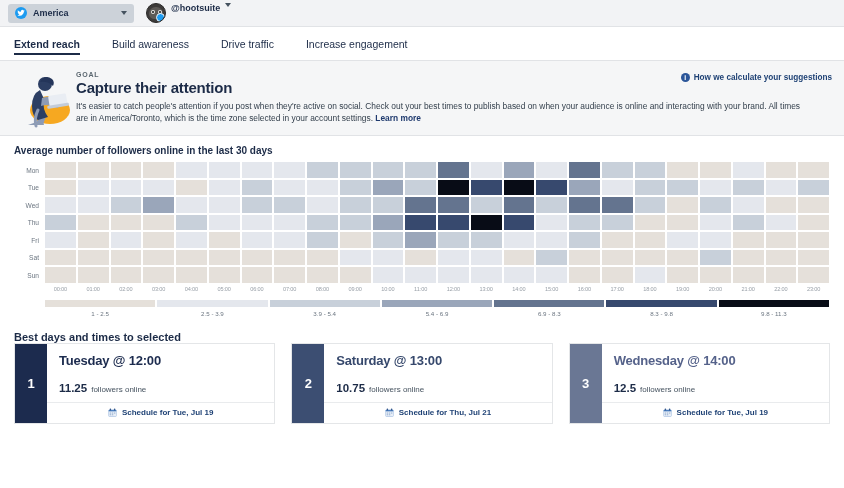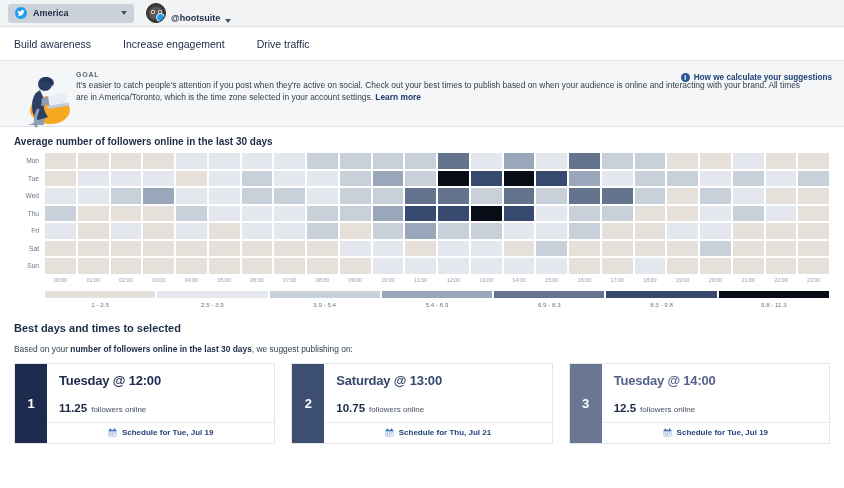--- a/index.html
+++ b/index.html
@@ -40,21 +40,21 @@
   .tw-bird svg { width: 8px; height: 8px; display: block; }
   .network-name { font-size: 9px; font-weight: bold; color: #1c2b47; flex: 1; }
   .chev {
     width: 0; height: 0;
     border-left: 3.5px solid transparent;
     border-right: 3.5px solid transparent;
     border-top: 4px solid #45525f;
     flex: 0 0 auto;
   }
   .account-select {
-    display: flex; align-items: flex-end; gap: 5px; cursor: pointer;
+    display: flex; align-items: flex-start; gap: 5px; cursor: pointer;
     padding-left: 2px;
   }
   .avatar {
     width: 20px; height: 20px; border-radius: 50%;
     background: #3d3b3a;
     position: relative; overflow: hidden;
     flex: 0 0 auto;
     border: 1px solid #2b2a29;
   }
   .avatar .owl-face {
@@ -245,42 +245,44 @@
       <span class="pupil l"></span>
         <span class="pupil r"></span>
       <span class="verified"></span>
     </span>
     <span class="account-name">@hootsuite</span>
     <span class="chev"></span>
   </div>
 </div>
 
 <div class="tabs">
+  <div class="tab active">Extend reach</div>
   <div class="tab">Build awareness</div>
+  <div class="tab">Drive traffic</div>
   <div class="tab">Increase engagement</div>
-  <div class="tab">Drive traffic</div>
 </div>
 
 <div class="goal">
   <div class="goal-illus">
     <svg width="56" height="60" viewBox="0 0 56 60">
       <ellipse cx="30" cy="40" rx="20" ry="14" fill="#f6a821"></ellipse>
       <path d="M16 54 L20 44 L26 46 L23 55 Z" fill="#8d9bb5"></path>
       <path d="M8 55 L22 50 L24 55 Z" fill="#8d9bb5"></path>
       <path d="M20 20 q-8 4 -8 16 q0 10 6 14 l10 -3 q-6 -8 -4 -18 z" fill="#2c3e63"></path>
       <circle cx="25" cy="14" r="7" fill="#2c3e63"></circle>
       <path d="M20 12 q5 -8 12 -3 q3 3 1 7 q-5 -5 -13 -4z" fill="#24355a"></path>
       <path d="M22 28 q10 -4 18 2 l-2 8 q-10 -5 -17 -2z" fill="#8d9bb5"></path>
       <rect x="28" y="26" width="18" height="11" rx="1.5" fill="#e9edf3" transform="rotate(-9 28 26)"></rect>
       <rect x="27" y="36" width="22" height="3" rx="1.5" fill="#c3ccda" transform="rotate(-9 27 36)"></rect>
       <path d="M18 40 q-4 8 -2 16" stroke="#8d9bb5" stroke-width="3" fill="none" stroke-linecap="round"></path>
     </svg>
   </div>
   <div class="goal-text">
     <div class="goal-kicker">GOAL</div>
+    <div class="goal-title">Capture their attention</div>
     <div class="goal-desc">
       <span>It's easier to catch people's attention if you post when they're active on social. Check out your best times to publish based on when your audience is online and interacting with your brand. All times are in America/Toronto, which is the time zone selected in your account settings.</span>
       <span class="lnk">Learn more</span>
     </div>
   </div>
   <div class="how-link">
     <span class="info-dot">i</span>
     <span>How we calculate your suggestions</span>
   </div>
 </div>
@@ -523,23 +525,20 @@
             <div class="legend-swatch" style="background: rgb(8, 12, 22);"></div>
             <div class="legend-label">9.8 - 11.3</div>
           </div>
         </div>
     </div>
   </div>
 </div>
 
 <div class="section">
   <div class="best-title">Best days and times to selected</div>
-  <div class="best-sub">
-    <span>Based on your </span><b>number of followers online in the last 30 days</b><span>, we suggest publishing on:</span>
-  </div>
   <div class="cards">
       <div class="card">
         <div class="rank" style="background:#1c2b4e">1</div>
         <div class="card-body">
           <div class="card-main">
             <div class="card-when" style="color:#1c2b4e">Tuesday @ 12:00</div>
             <div class="card-metric">
               <span class="card-value">11.25</span>
               <span class="card-unit">followers online</span>
             </div>
@@ -587,21 +586,21 @@
               </svg>
             </span>
             <span class="card-foot-label">Schedule for Thu, Jul 21</span>
           </div>
         </div>
       </div>
       <div class="card">
         <div class="rank" style="background:#6a7794">3</div>
         <div class="card-body">
           <div class="card-main">
-            <div class="card-when" style="color:#55628a">Tuesday @ 14:00</div>
+            <div class="card-when" style="color:#55628a">Wednesday @ 14:00</div>
             <div class="card-metric">
               <span class="card-value">12.5</span>
               <span class="card-unit">followers online</span>
             </div>
           </div>
           <div class="card-foot">
             <span>
               <svg class="cal-icon" viewBox="0 0 16 16">
                 <rect x="1" y="3" width="14" height="12" rx="1.5" fill="#4a7fc1"></rect>
                 <rect x="1" y="6" width="14" height="9" fill="#e8eef7"></rect>

